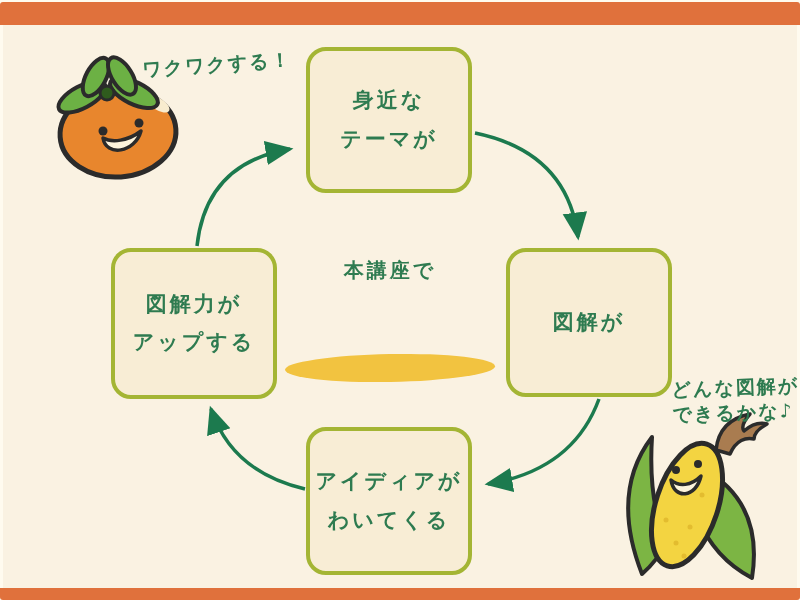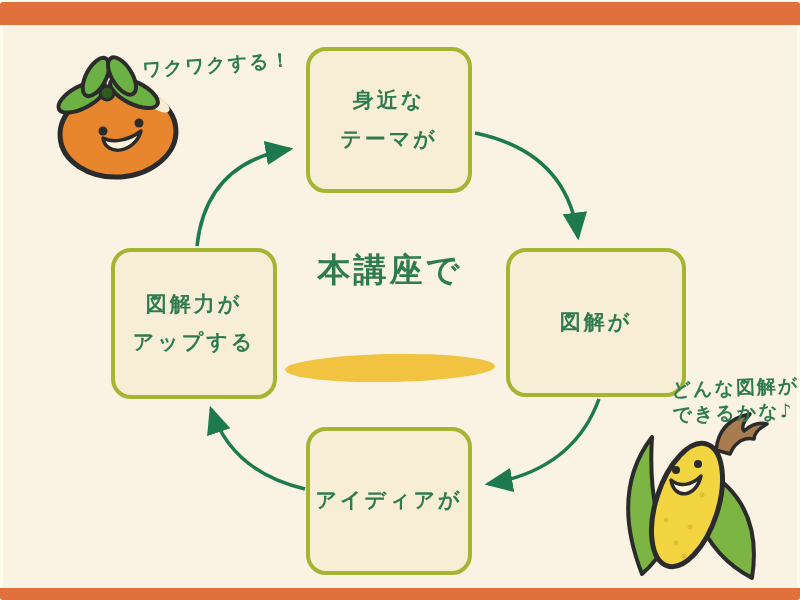--- a/index.html
+++ b/index.html
@@ -19,28 +19,28 @@
   .bar.bottom{top:588px;height:12px;border-radius:0 0 3px 3px;}
   .cycle-box{
     position:absolute;box-sizing:border-box;
     background:#F8EDD5;border:4px solid #A4B534;border-radius:20px;
     display:flex;flex-direction:column;align-items:center;justify-content:center;
     gap:15px;z-index:3;
     color:#2E7B50;font-size:21px;font-weight:bold;letter-spacing:3px;
     text-align:center;line-height:1.1;
   }
   .box-top{left:306px;top:47px;width:166px;height:146px;}
-  .box-right{left:506px;top:248px;width:180px;height:149px;}
+  .box-right{left:506px;top:248px;width:166px;height:149px;}
   .box-bottom{left:306px;top:427px;width:166px;height:148px;}
   .box-left{left:111px;top:248px;width:166px;height:151px;}
   .center-title{
     position:absolute;left:280px;top:250px;width:220px;z-index:2;
     color:#2E7B50;font-weight:bold;text-align:center;
   }
-  .center-title .t-line{display:block;font-size:33px;letter-spacing:3px;line-height:40px;position:relative;z-index:2;}
+  .center-title .t-line{display:block;font-size:20px;letter-spacing:3px;line-height:40px;position:relative;z-index:2;}
   .hl{
     position:absolute;left:5px;top:104px;width:210px;height:28px;
     background:#F2C340;border-radius:50%;z-index:1;transform:rotate(-1deg);
   }
   .speech{
     position:absolute;color:#2E7B50;font-weight:bold;z-index:4;
     font-size:19px;letter-spacing:2px;line-height:25px;white-space:nowrap;
   }
   .speech-persimmon{left:142px;top:52px;transform:rotate(-4deg);}
   .speech-corn{left:672px;top:375px;transform:rotate(-2deg);}
@@ -107,20 +107,21 @@
 
 <div class="cycle-box box-top">
   <span>身近な</span>
   <span>テーマが</span>
 </div>
 <div class="cycle-box box-right">
   <span>図解が</span>
 </div>
 <div class="cycle-box box-bottom">
   <span>アイディアが</span>
+  <span>わいてくる</span>
 </div>
 <div class="cycle-box box-left">
   <span>図解力が</span>
   <span>アップする</span>
 </div>
 
 <div class="speech speech-persimmon">ワクワクする！</div>
 <div class="speech speech-corn">
   <div>どんな図解が</div>
   <div>できるかな♪</div>

